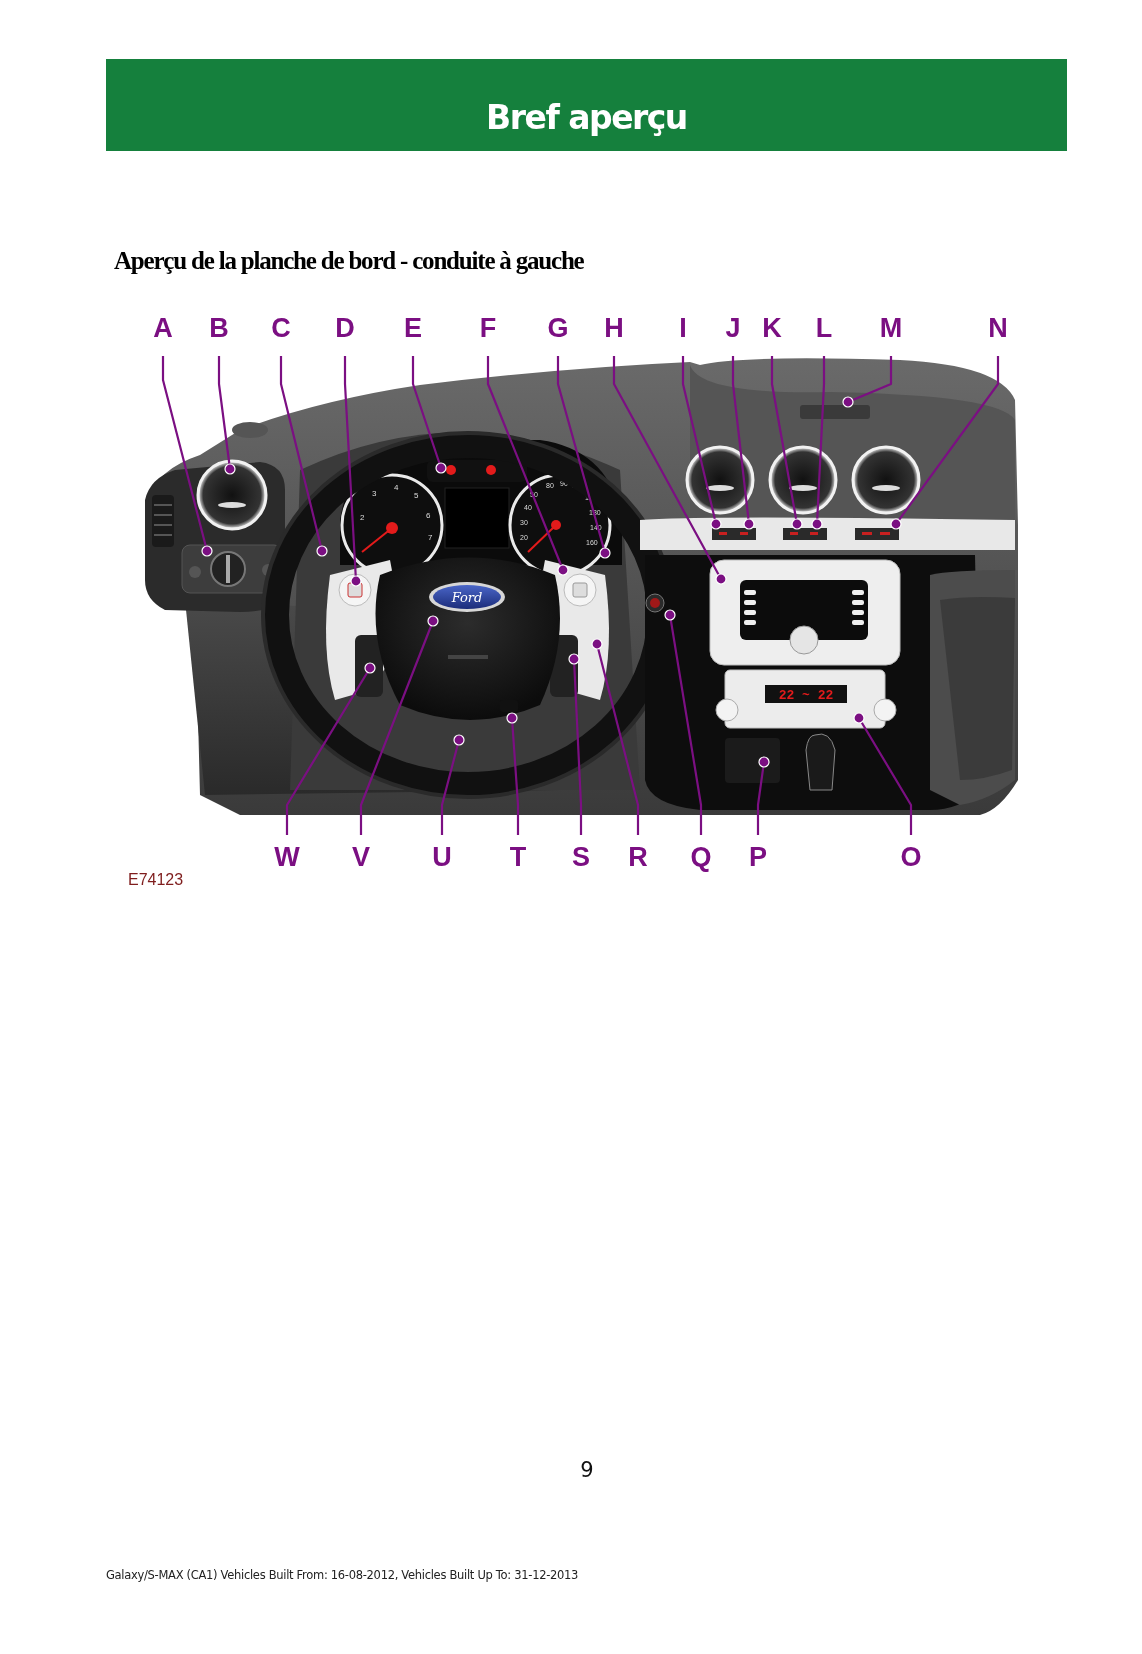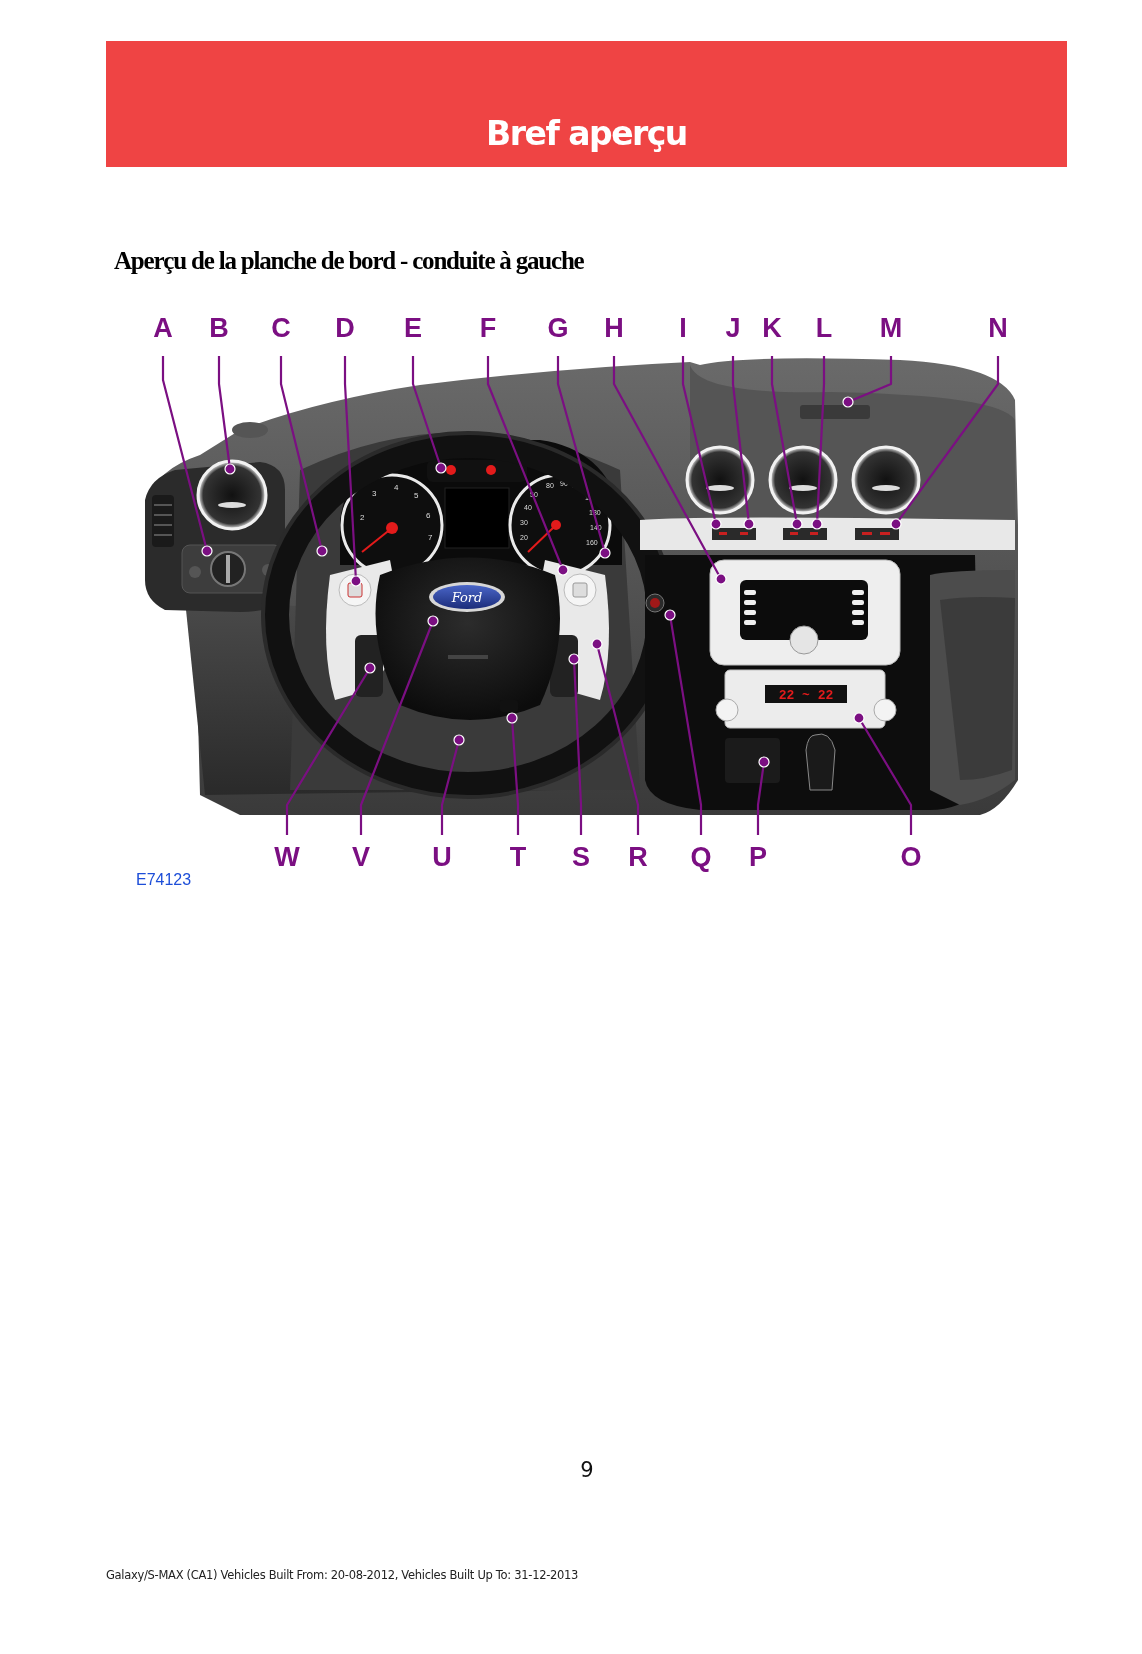--- a/index.html
+++ b/index.html
@@ -1,23 +1,23 @@
 <!DOCTYPE html>
 <html><head>
 <meta charset="utf-8">
 <style>
   html, body { margin: 0; padding: 0; background: #ffffff; }
   body { width: 1142px; height: 1654px; position: relative; overflow: hidden; font-family: "DejaVu Sans", sans-serif; }
-  .header-bar { position: absolute; left: 106px; top: 41px; width: 961px; height: 126px; background: #ef4444; }
+  .header-bar { position: absolute; left: 106px; top: 59px; width: 961px; height: 92px; background: #15803d; }
   .header-title { position: absolute; left: 0; right: 0; bottom: 14px; text-align: center; color: #fff; font-family: "DejaVu Sans", sans-serif; font-weight: bold; font-size: 33px; letter-spacing: -1.5px; }
   .section-title { position: absolute; left: 114px; top: 247px; font-family: Liberation Serif, serif; font-weight: bold; font-size: 25px; letter-spacing: -1.2px; color: #000; white-space: nowrap; }
   .figure { position: absolute; left: 0; top: 0; width: 1142px; height: 950px; }
   .figure svg { position: absolute; left: 0; top: 0; }
   .callout-label { position: absolute; width: 40px; margin-left: -20px; text-align: center; font-family: "Liberation Sans", sans-serif; font-weight: bold; font-size: 27px; color: #7b0f82; line-height: 28px; }
-  .figure-id { position: absolute; left: 136px; top: 871px; font-family: "Liberation Sans", sans-serif; font-size: 16px; color: #1d4ed8; }
+  .figure-id { position: absolute; left: 128px; top: 871px; font-family: "Liberation Sans", sans-serif; font-size: 16px; color: #7f1d1d; }
   .page-number { position: absolute; left: 0; width: 1174px; top: 1458px; text-align: center; font-family: "DejaVu Sans", sans-serif; font-size: 21px; color: #111; }
   .footer { position: absolute; left: 106px; top: 1568px; font-family: "DejaVu Sans", sans-serif; font-size: 11.5px; letter-spacing: -0.3px; color: #222; white-space: nowrap; }
 </style>
 </head>
 <body>
 
 <div class="header-bar">
   <div class="header-title">Bref aperçu</div>
 </div>
 
@@ -263,13 +263,13 @@
   <div class="callout-label" style="left:638px; top:843px;">R</div>
   <div class="callout-label" style="left:701px; top:843px;">Q</div>
   <div class="callout-label" style="left:758px; top:843px;">P</div>
   <div class="callout-label" style="left:911px; top:843px;">O</div>
 
   <div class="figure-id">E74123</div>
 </div>
 
 <div class="page-number">9</div>
 
-<div class="footer">Galaxy/S-MAX (CA1) Vehicles Built From: 20-08-2012, Vehicles Built Up To: 31-12-2013</div>
+<div class="footer">Galaxy/S-MAX (CA1) Vehicles Built From: 16-08-2012, Vehicles Built Up To: 31-12-2013</div>
 
 </body></html>

